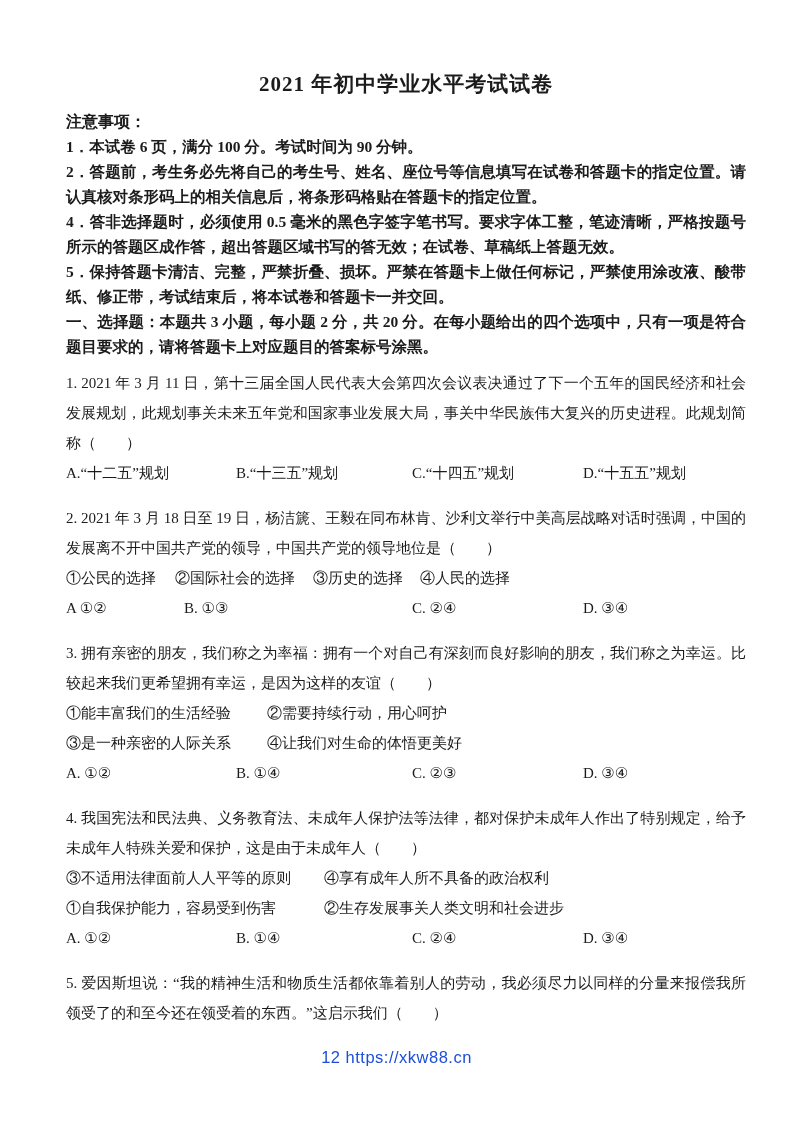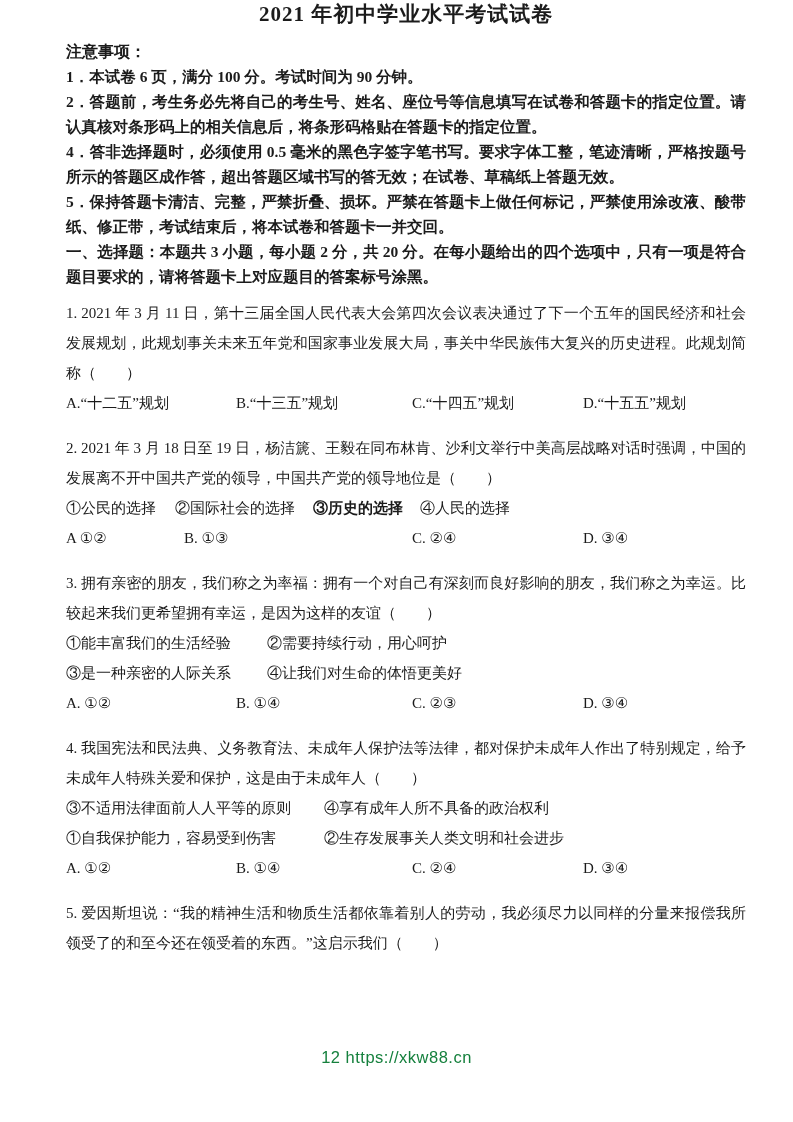--- a/index.html
+++ b/index.html
@@ -13,20 +13,21 @@
     overflow: hidden;
   }
   .content {
     position: absolute;
     left: 66px;
     top: 0;
     width: 680px;
   }
   p, h1 { margin: 0; padding: 0; }
   .title {
+    padding-top: 70px;
     text-align: center;
     font-size: 21px;
     font-weight: 700;
     letter-spacing: 1px;
   }
   .notice { margin-top: 11px; font-weight: 700; }
   .notice-heading { font-size: 16px; line-height: 25px; }
   .notice-item, .section-heading {
     font-size: 15.5px;
     line-height: 25px;
@@ -38,32 +39,32 @@
   .row { display: flex; line-height: 30px; white-space: nowrap; }
   
   .choices .c1 { width: 170px; }
   .choices .c2 { width: 176px; }
   .choices .c3 { width: 171px; }
   .choices.q2 .c1 { width: 118px; }
   .choices.q2 .c2 { width: 228px; }
   
   .sub4 .s1 { width: 109px; }
   .sub4 .s2 { width: 138px; }
-  .sub4 .s3 { width: 107px; font-weight: bold; }
+  .sub4 .s3 { width: 107px; }
   .sub2-q3 .s1 { width: 201px; }
   .sub2-q4 .s1 { width: 258px; }
   .footer {
     position: absolute;
     left: 0;
     right: 0;
     top: 1048px;
     text-align: center;
     font-family: "Liberation Sans", "DejaVu Sans", sans-serif;
     font-size: 16.5px;
-    color: #15803d;
+    color: #1d4ed8;
     letter-spacing: 0.5px;
   }
 </style>
 </head>
 <body>
 
 <div class="page">
   <div class="content">
 
     <h1 class="title">2021 年初中学业水平考试试卷</h1>

